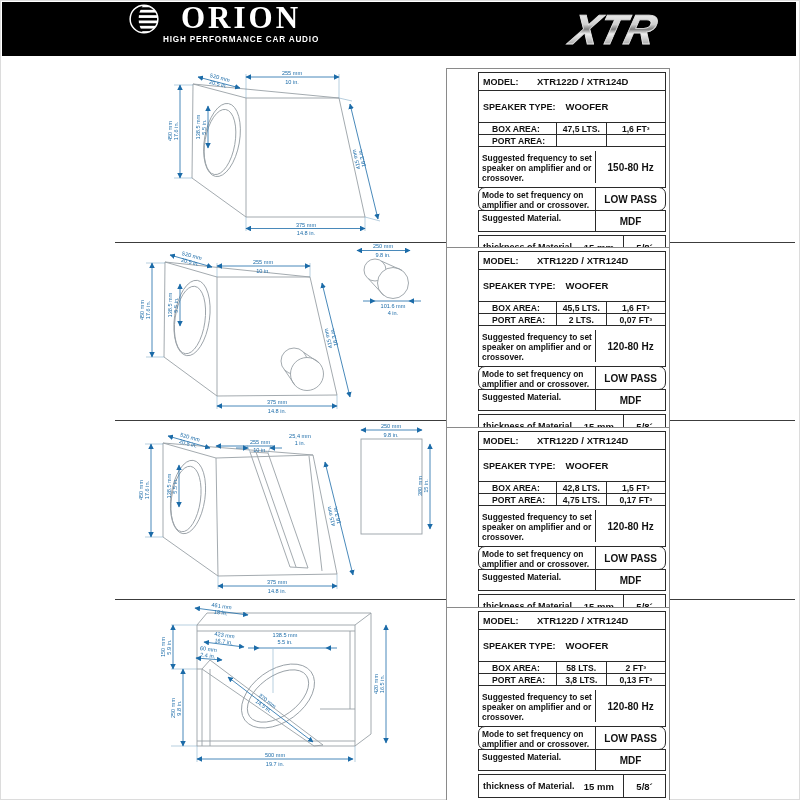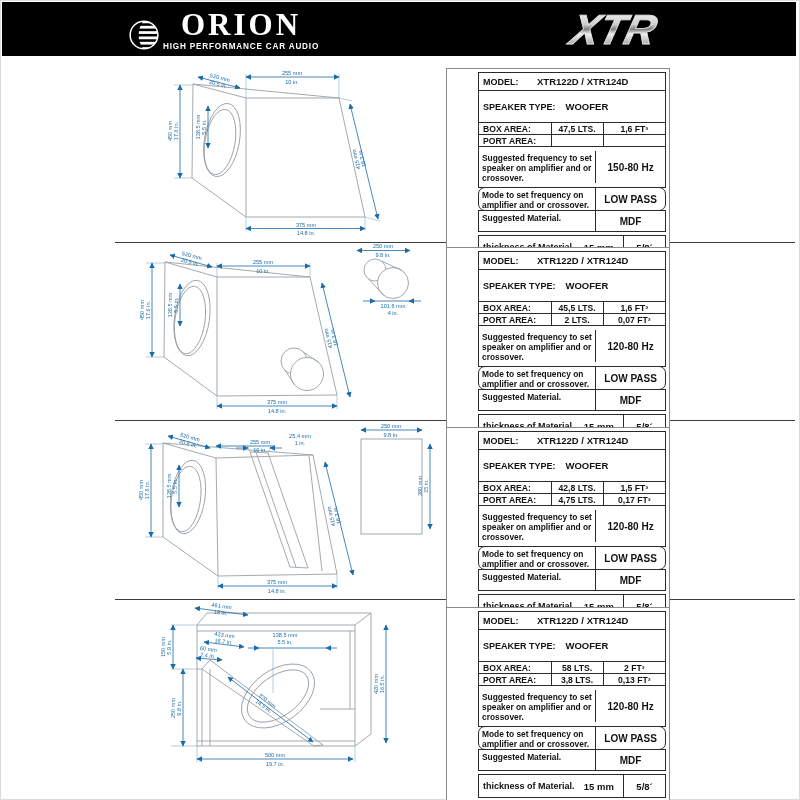--- a/index.html
+++ b/index.html
@@ -2,21 +2,21 @@
 <html><head>
 <meta charset="utf-8">
 <style>
   html,body{margin:0;padding:0;}
   body{width:800px;height:800px;position:relative;background:#fff;
        font-family:"Liberation Sans",sans-serif;overflow:hidden;}
   .page-frame{position:absolute;inset:0;border:1px solid #dcdcdc;pointer-events:none;}
 
   
   .topbar{position:absolute;left:2px;top:2px;width:794px;height:54px;background:#000;}
-  .brand{position:absolute;left:126px;top:8px;display:flex;align-items:flex-end;}
+  .brand{position:absolute;left:126px;top:1px;display:flex;align-items:flex-start;}
   .brand-text{display:flex;flex-direction:column;align-items:center;margin-left:3px;}
   .brand-name{color:#fff;font-family:"Liberation Serif",serif;font-weight:bold;
               font-size:31px;line-height:30px;letter-spacing:3px;}
   .brand-tag{color:#fff;font-size:8.2px;font-weight:bold;letter-spacing:0.8px;margin-top:2px;white-space:nowrap;}
   .sheet-title{position:absolute;left:286px;top:20px;color:#fff;font-weight:bold;
                font-size:15px;letter-spacing:0.4px;white-space:nowrap;}
 
   
   .divider{position:absolute;left:115px;width:680px;height:1px;background:#3c3c3c;}
 
@@ -34,21 +34,21 @@
              background:#fff;padding:3px;box-sizing:border-box;color:#111;}
   .row{border:1px solid #2a2a2a;margin-top:-1px;display:flex;align-items:center;
        box-sizing:border-box;font-weight:bold;background:#fff;margin-left:28px;}
   .row:first-child{margin-top:0;}
   .r-model{height:19px;font-size:9px;}
   .r-model .lab{width:54px;padding-left:4px;}
   .r-model .val{font-size:9.5px;}
   .r-speaker{height:33px;font-size:9px;}
   .r-speaker .lab{padding-left:4px;}
   .r-speaker .val{font-size:9.5px;margin-left:10px;}
-  .r-3col{height:13px;font-size:8.6px;align-items:stretch;}
+  .r-3col{height:13px;font-size:8.6px;align-items:stretch;padding-left:9px;}
   .r-3col>div{display:flex;align-items:center;box-sizing:border-box;}
   .c-lab{width:39%;padding-left:4px;border-right:1px solid #2a2a2a;}
   .c-lts{width:28%;justify-content:center;border-right:1px solid #2a2a2a;}
   .c-ft{flex:1;justify-content:center;}
   .r-2col{align-items:stretch;}
   .c-big{width:63%;padding:2px 3px 0 3px;font-size:8.4px;line-height:1.2;
          border-right:1px solid #2a2a2a;box-sizing:border-box;}
   .c-val{flex:1;display:flex;align-items:center;justify-content:center;font-size:10px;}
   .r-freq{height:42px;align-items:center;}
   .r-mode{height:24px;border-radius:7px;}

